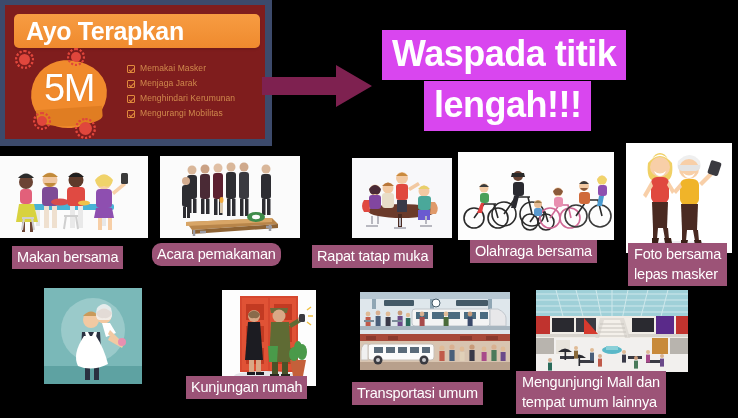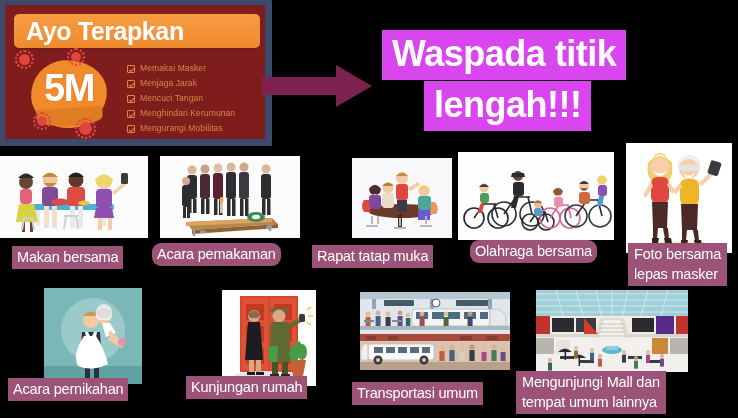--- a/index.html
+++ b/index.html
@@ -44,21 +44,21 @@
     border-radius: 46% 54% 50% 50% / 52% 48% 52% 48%;
     transform: rotate(-4deg);
   }
   .blob::after{
     content:""; position:absolute; left:4px; top:48px; width:66px; height:18px;
     background:#e07d22; border-radius:0 0 44% 52%;
   }
   .fivem-text {
     position: absolute; left: 0; top: 14px; width: 104px;
     text-align: center; color: #ffffff;
-    font-size: 38px; font-weight: bold; line-height: 44px;
+    font-size: 38px; font-weight: normal; line-height: 44px;
     letter-spacing: -1.5px;
     text-shadow: 0 0 2px rgba(0,0,0,.08);
   }
   .virus { position: absolute; border-radius: 50%; background: #e0463c; }
   .virus::before, .virus::after{
     content:""; position:absolute; inset:-4px; border-radius:50%;
     border:2px dotted #e0463c;
   }
   .virus.v1 { left: 2px;  top: 2px;  width: 11px; height: 11px; }
   .virus.v2 { left: 54px; top: 0px;  width: 10px; height: 10px; }
@@ -131,21 +131,21 @@
   
   #c6 { left: 44px;  top: 288px; width: 98px;  height: 96px; }
   #c7 { left: 222px; top: 290px; width: 94px;  height: 96px; }
   #c8 { left: 360px; top: 292px; width: 150px; height: 78px; }
   #c9 { left: 536px; top: 290px; width: 152px; height: 82px; }
 
   
   #cap1 { left: 12px;   top: 238px; margin-top: 8px; }
   #cap2 { left: 152px; top: 243px; border-radius: 9px; }
   #cap3 { left: 312px; top: 245px; }
-  #cap4 { left: 470px; top: 240px; border-radius: 9px; }
+  #cap4 { left: 470px; top: 240px; }
   #cap5 { left: 628px; top: 243px; }
   #cap6 { left: 8px;   top: 378px; }
   #cap7 { left: 186px; top: 376px; }
   #cap8 { left: 352px; top: 382px; }
   #cap9 { left: 516px; top: 371px; }
 
   
   .scene { width: 100%; height: 100%; display:block; }
 </style>
 </head>
@@ -173,24 +173,20 @@
         <div class="check-row">
           <span class="check-box"></span>
           <span>Memakai Masker</span>
         </div>
         <div class="check-row">
           <span class="check-box"></span>
           <span>Menjaga Jarak</span>
         </div>
         <div class="check-row">
           <span class="check-box"></span>
-          <span>Mencuci Tangan</span>
-        </div>
-        <div class="check-row">
-          <span class="check-box"></span>
           <span>Menghindari Kerumunan</span>
         </div>
         <div class="check-row">
           <span class="check-box"></span>
           <span>Mengurangi Mobilitas</span>
         </div>
       </div>
 
     </div>
   </div>
@@ -480,21 +476,20 @@
 
         <path d="M40 48q-12 18 -6 30 14 6 30 -2 -4-16 -12-28z" fill="#ffffff"></path>
         <path d="M66 42l14 14-3 3-13-13z" fill="#f2c9a2"></path>
 
         <path d="M66 48l14 8-2 4-14-8z" fill="#f2c9a2"></path>
 
         <circle cx="78" cy="54" r="4" fill="#e88fb0"></circle>
       </svg>
     </div>
   </div>
-  <div class="caption" id="cap6">Acara pernikahan</div>
 
   <div class="card" id="c7">
     <div class="pic">
       <svg class="scene" viewBox="0 0 94 96" preserveAspectRatio="xMidYMid meet">
         <rect width="94" height="96" fill="#fdfdfd"></rect>
 
         <rect x="18" y="6" width="58" height="76" fill="#d6472e"></rect>
         <rect x="20" y="8" width="26" height="72" fill="#e05235"></rect>
         <rect x="48" y="8" width="26" height="72" fill="#e05235"></rect>
         <g fill="#c23a22">

